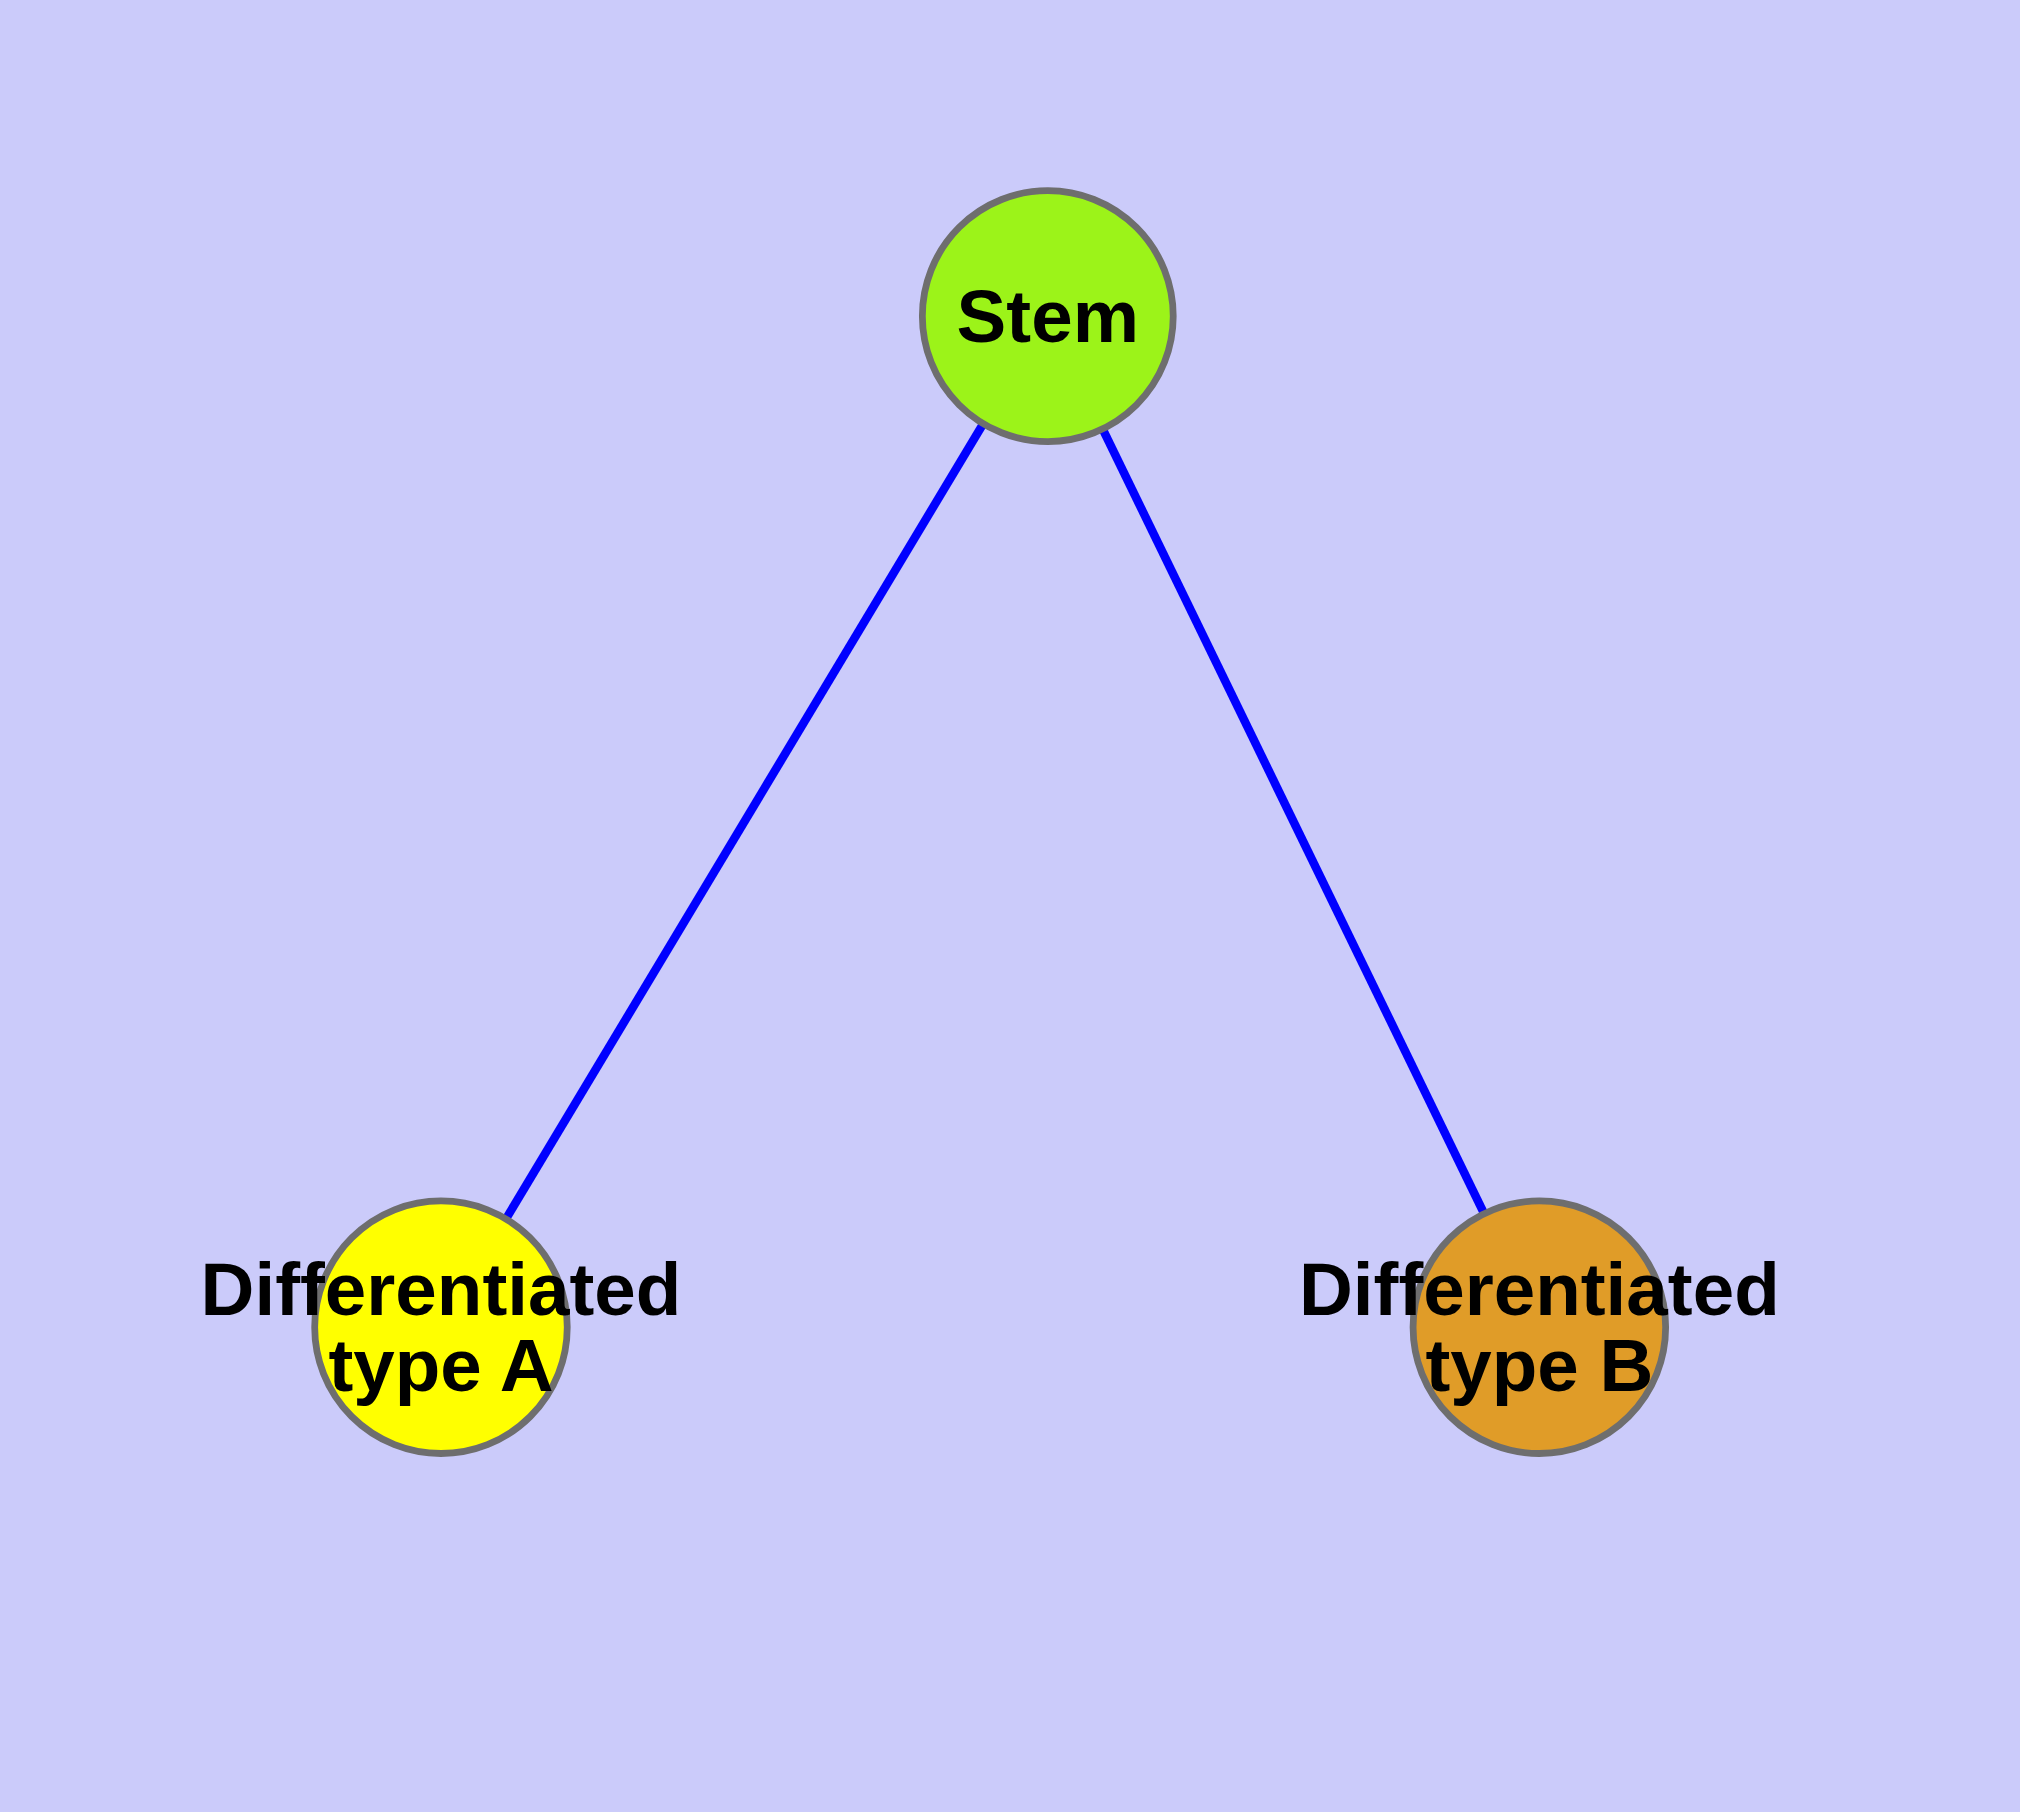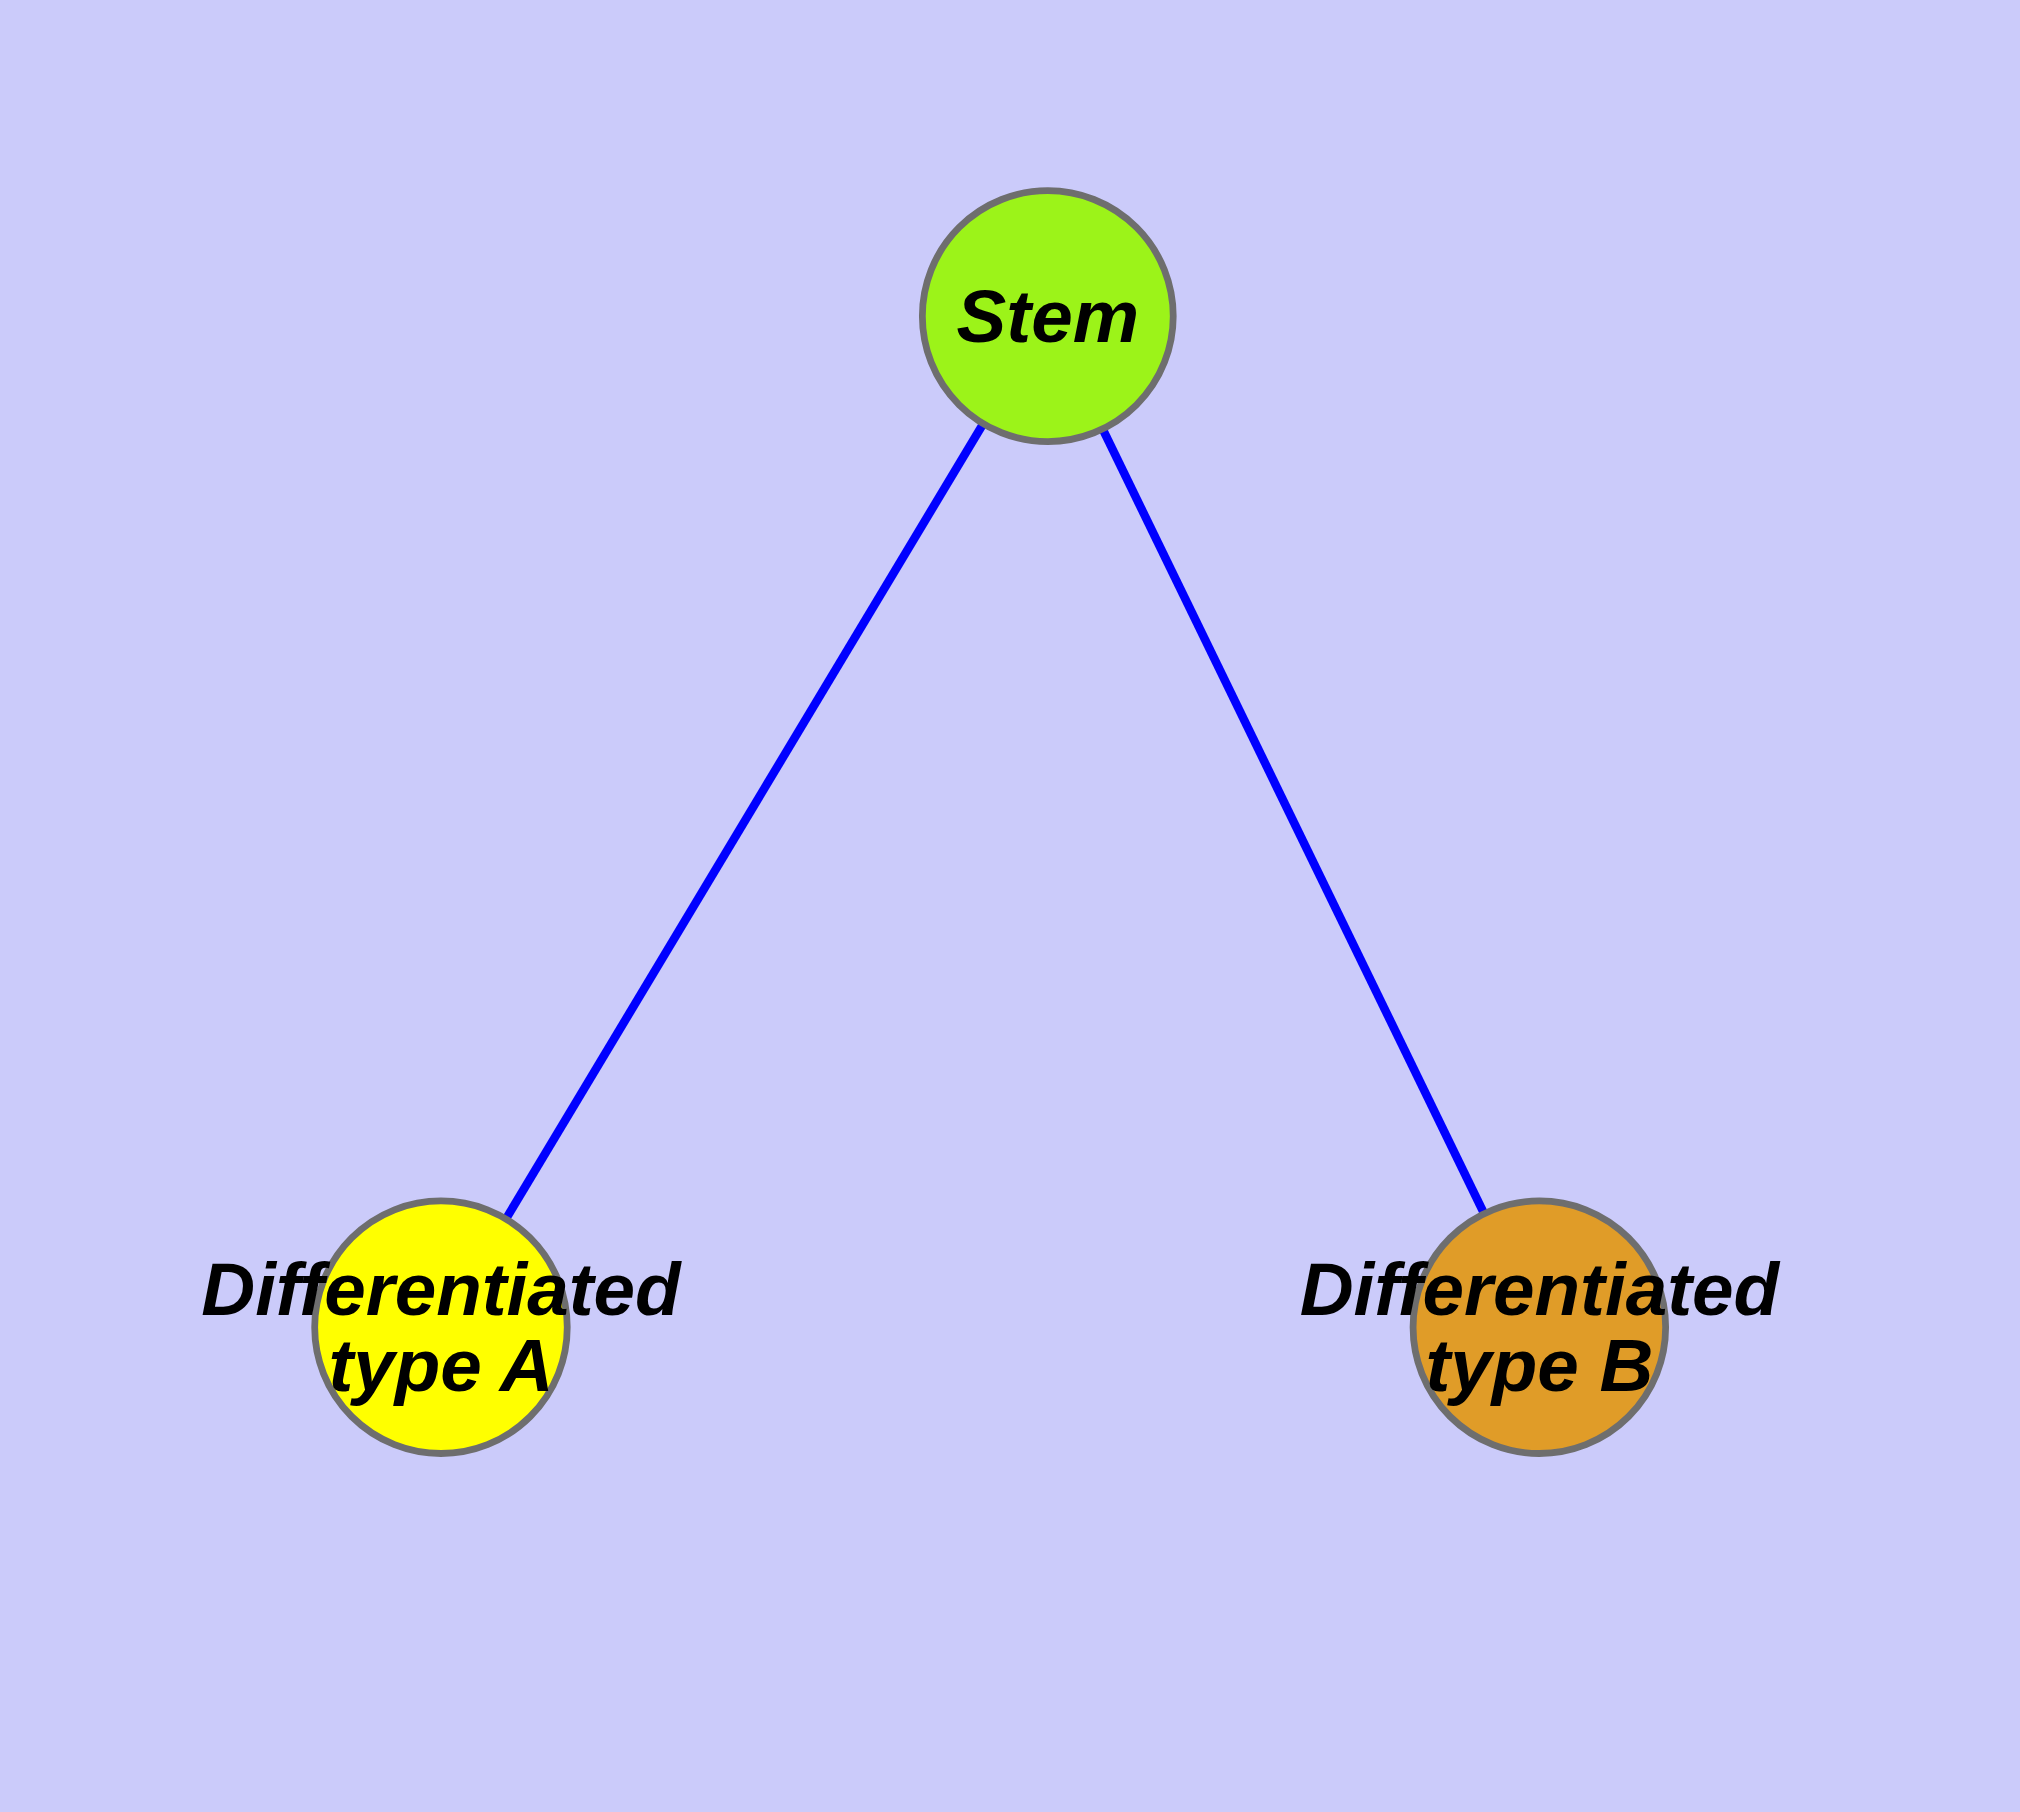--- a/index.html
+++ b/index.html
@@ -26,21 +26,21 @@
   .node-label {
     font-family: "Liberation Sans", sans-serif;
     font-weight: bold;
     fill: #000000;
     paint-order: normal;
   }
 </style>
 </head>
 <body style="background: rgb(203, 203, 250);">
 
-<div id="canvas" style="width: 2021px; height: 1812px; font-style: italic;">
+<div id="canvas" style="width: 2021px; height: 1812px;">
   <svg id="graph-svg" viewBox="0 0 2384 2138" xmlns="http://www.w3.org/2000/svg">
 
     <rect id="bg-rect" x="0" y="0" width="2384" height="2138" fill="#cbcbfa"></rect>
 
     <g id="edges-layer">
         <line x1="1236" y1="373" x2="520" y2="1566" stroke="#0000ff" stroke-width="10" stroke-linecap="butt"></line>
         <line x1="1236" y1="373" x2="1816" y2="1566" stroke="#0000ff" stroke-width="10" stroke-linecap="butt"></line>
       </g>
     <g id="nodes-layer">
         <circle cx="1236" cy="373" r="148" fill="#9cf319" stroke="#6e6e6e" stroke-width="8"></circle>

